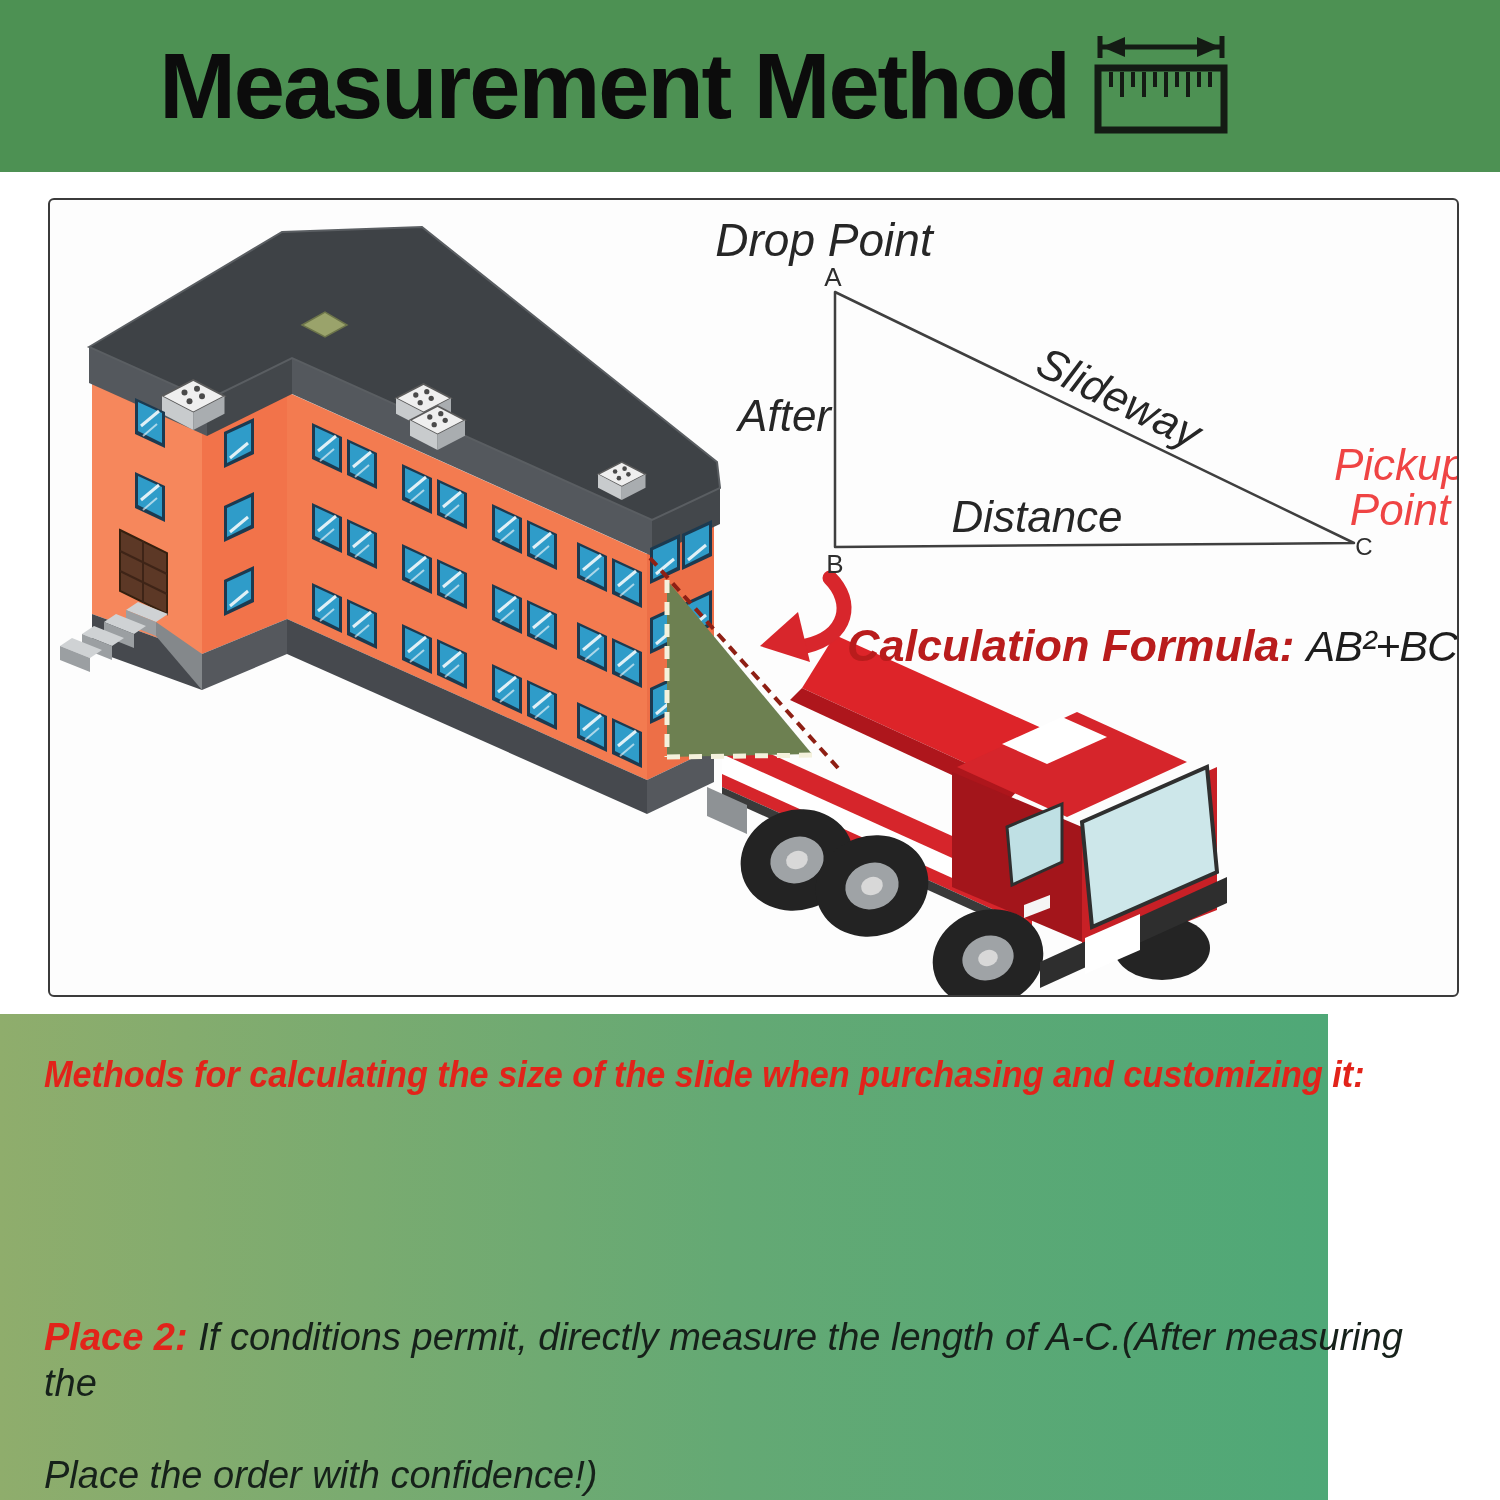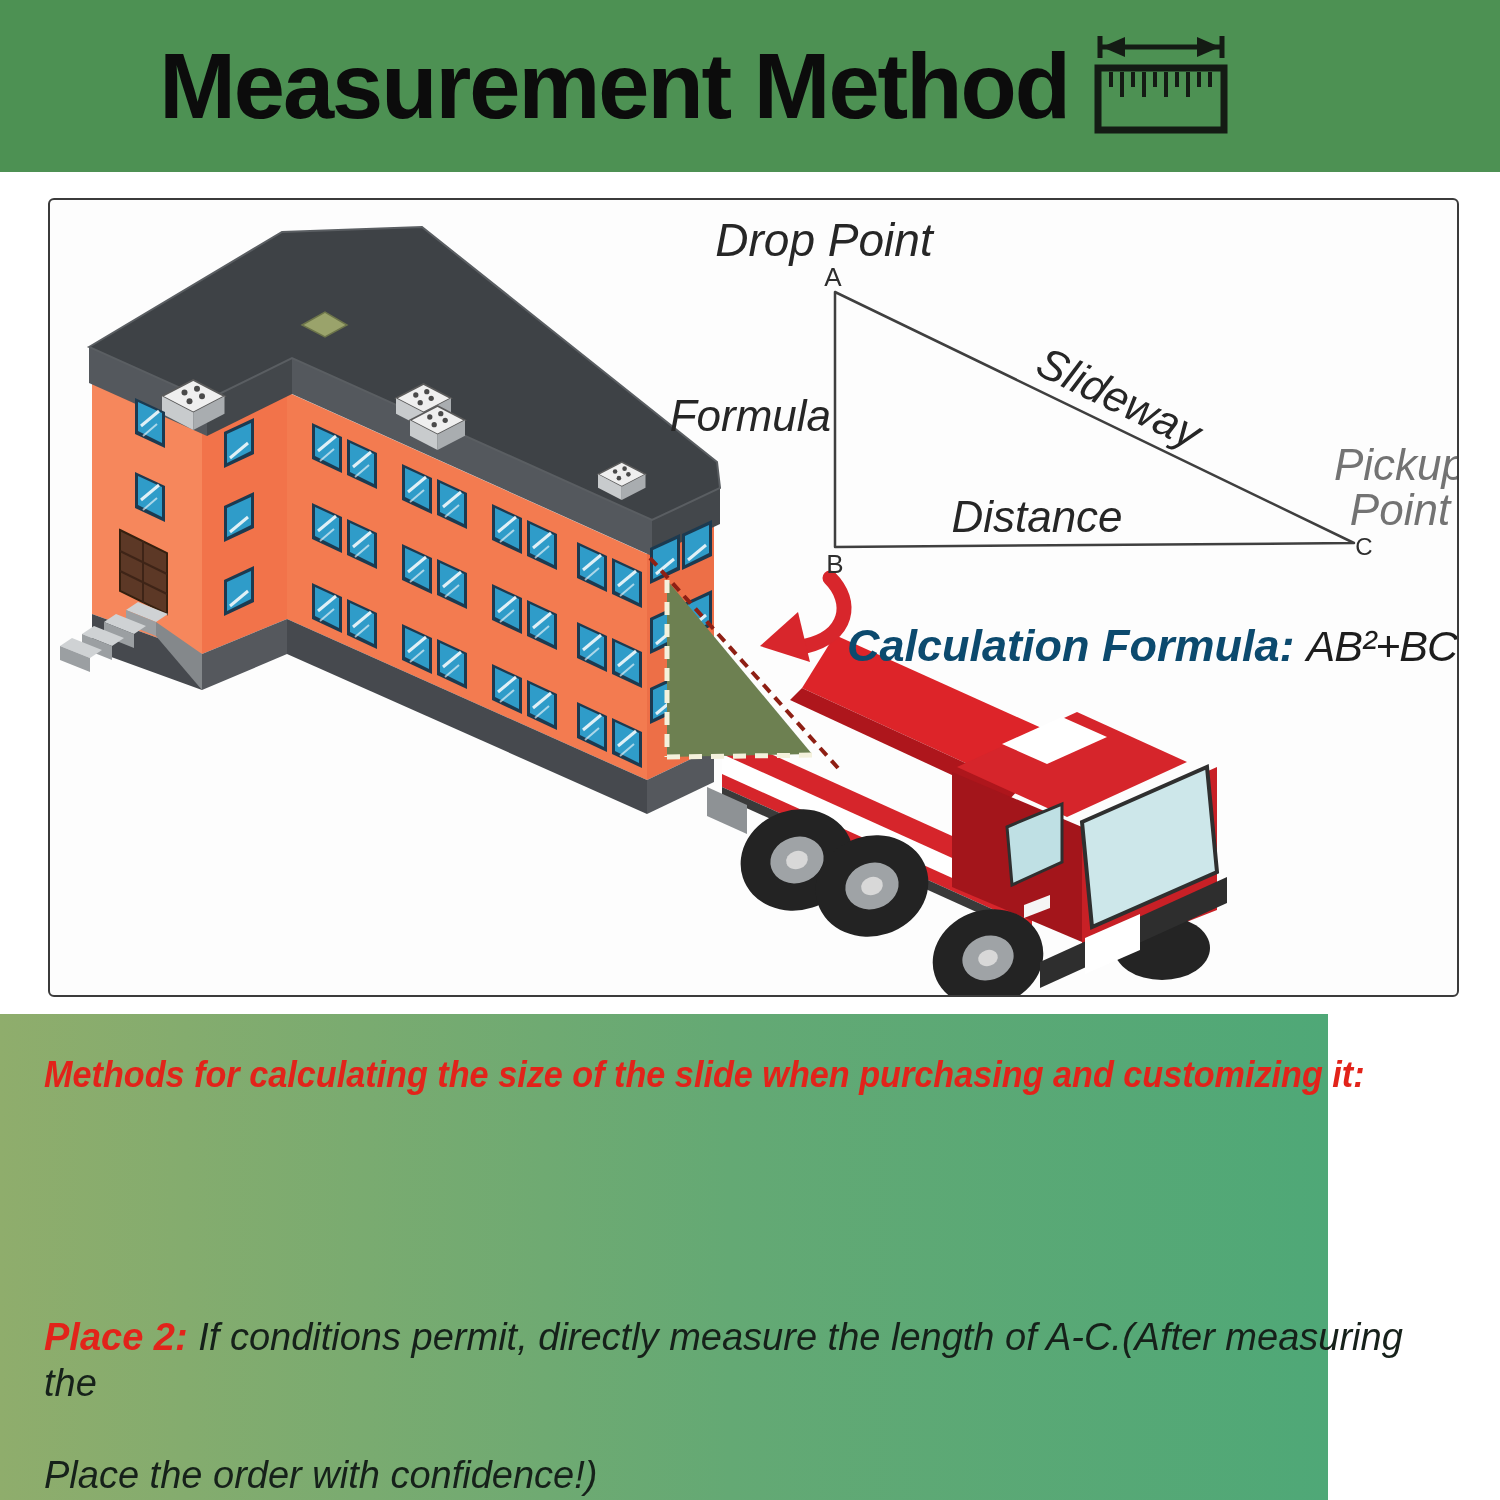--- a/index.html
+++ b/index.html
@@ -16,23 +16,23 @@
   .panel{position:absolute;left:48px;top:198px;width:1407px;height:795px;background:#fdfdfd;
          border:2px solid #3b3b3b;border-radius:6px;overflow:hidden;}
   .panel svg.scene{position:absolute;left:0;top:0;width:1407px;height:795px;}
 
   .lbl{position:absolute;font-style:italic;color:#262626;white-space:nowrap;transform:translate(-50%,-50%);line-height:1.05;}
   .lbl-big{font-size:46px;}
   .lbl-mid{font-size:44px;}
   .vertex{position:absolute;font-style:normal;color:#2e2e2e;font-size:26px;transform:translate(-50%,-50%);}
   .lbl-height{transform:translate(-100%,-50%);}
   .lbl-slideway{transform:translate(-50%,-50%) rotate(26deg);}
-  .pickup{position:absolute;transform:translate(-50%,-50%);text-align:center;font-style:italic;font-size:44px;color:#737373;line-height:1.02;}
+  .pickup{position:absolute;transform:translate(-50%,-50%);text-align:center;font-style:italic;font-size:44px;color:#ef4444;line-height:1.02;}
   .formula-row{position:absolute;display:flex;align-items:baseline;gap:12px;transform:translate(0,-50%);white-space:nowrap;}
-  .formula-label{color:#0c4a6e;font-weight:bold;font-style:italic;font-size:45px;}
+  .formula-label{color:#b91c1c;font-weight:bold;font-style:italic;font-size:45px;}
   .formula-value{color:#1d1d1d;font-style:italic;font-size:43px;letter-spacing:-1px;}
 
   
   .info{position:absolute;left:0;top:1014px;width:1328px;height:486px;
         background:linear-gradient(90deg,#8fad6c 0%,#64a974 55%,#4fa877 100%);}
   .info-heading{position:absolute;left:44px;top:40px;font-size:36px;font-weight:bold;font-style:italic;color:#e2231a;
                 white-space:nowrap;transform:scaleX(0.95);transform-origin:left center;}
   .method{position:absolute;left:44px;width:1420px;color:#16211a;font-style:italic;font-size:38px;line-height:48px;}
   .method .m-label{color:#e2231a;font-weight:bold;}
   .m2{line-height:46px;}
@@ -215,21 +215,21 @@
 
       <g>
         <polygon points="785,92 785,347 1304,343" fill="none" stroke="#3f3f3f" stroke-width="2.5" stroke-linejoin="round"></polygon>
       </g>
     </svg>
 
     <div class="lbl lbl-big" style="left:774px;top:40px;">Drop Point</div>
     <div class="vertex" style="left:783px;top:77px;">A</div>
     <div class="vertex" style="left:785px;top:364px;">B</div>
     <div class="vertex" style="left:1314px;top:347px;font-size:24px;">C</div>
-    <div class="lbl lbl-mid lbl-height" style="left:781px;top:216px;">Formula</div>
+    <div class="lbl lbl-mid lbl-height" style="left:781px;top:216px;">After</div>
     <div class="lbl lbl-mid lbl-slideway" style="left:1069px;top:198px;">Slideway</div>
     <div class="lbl lbl-mid" style="left:987px;top:317px;">Distance</div>
     <div class="pickup" style="left:1350px;top:288px;">
       <div>Pickup</div>
       <div>Point</div>
     </div>
     <div class="formula-row" style="left:797px;top:446px;">
       <span class="formula-label">Calculation Formula:</span>
       <span class="formula-value">AB²+BC²=AC²</span>
     </div>

